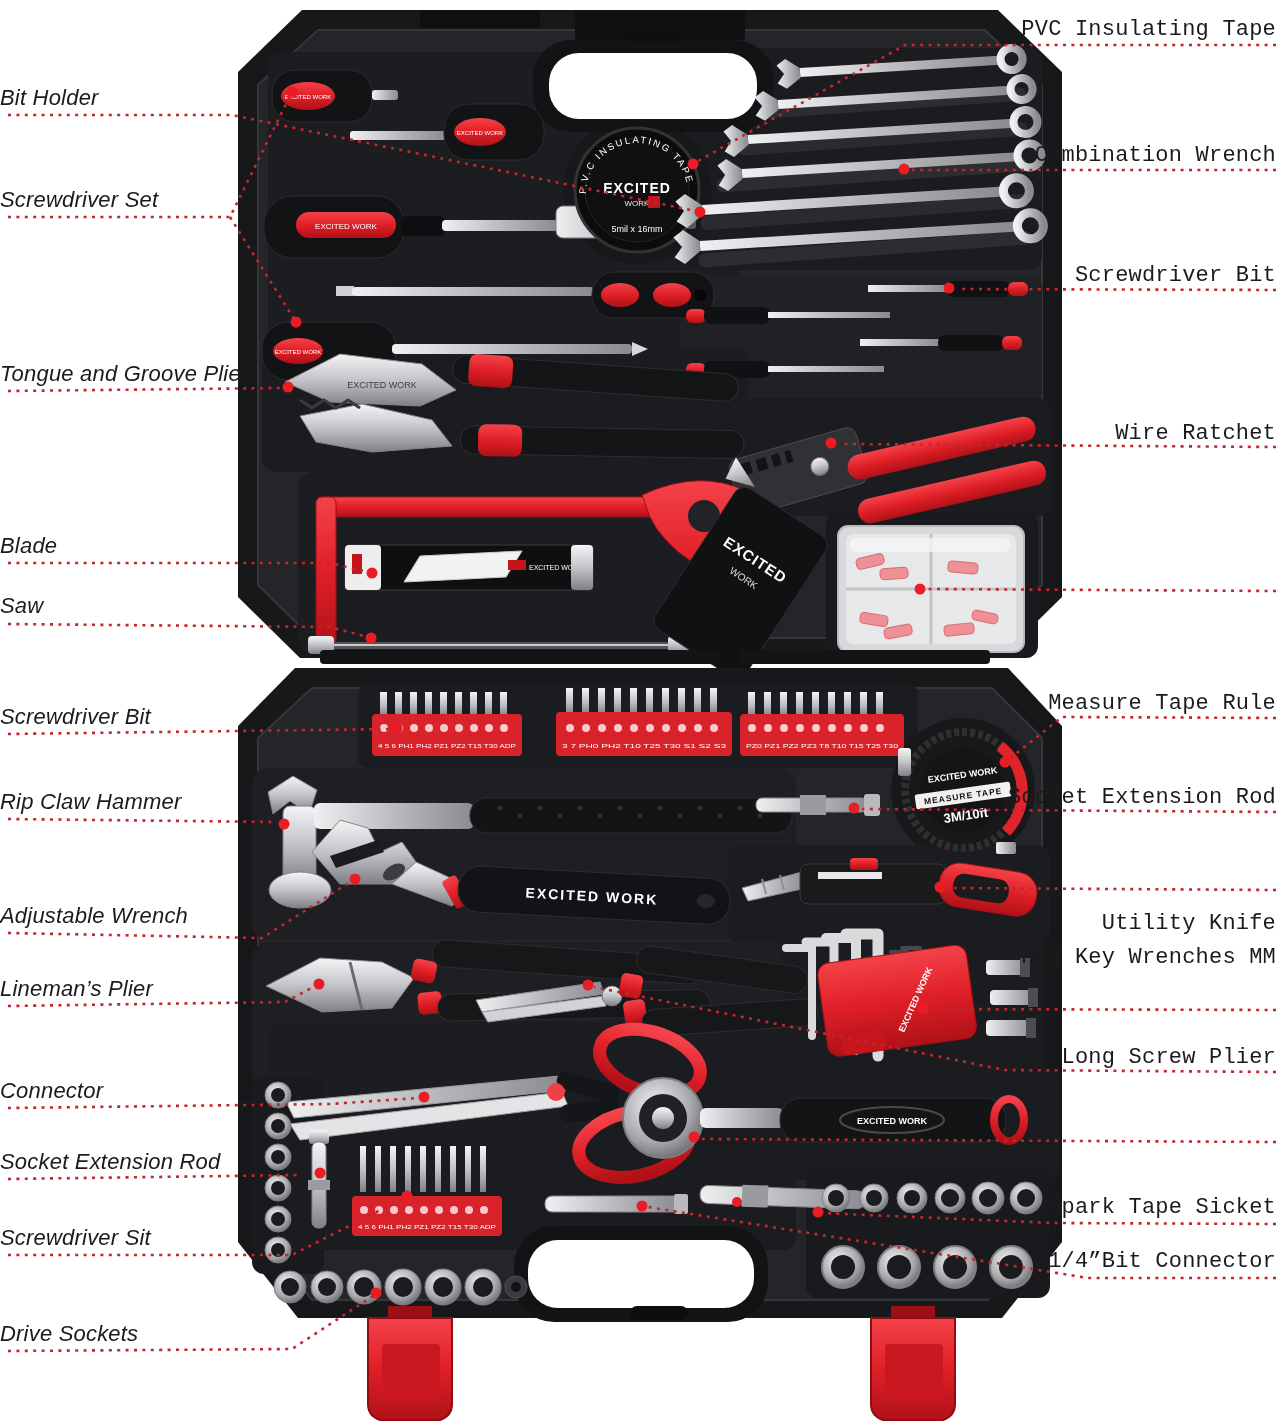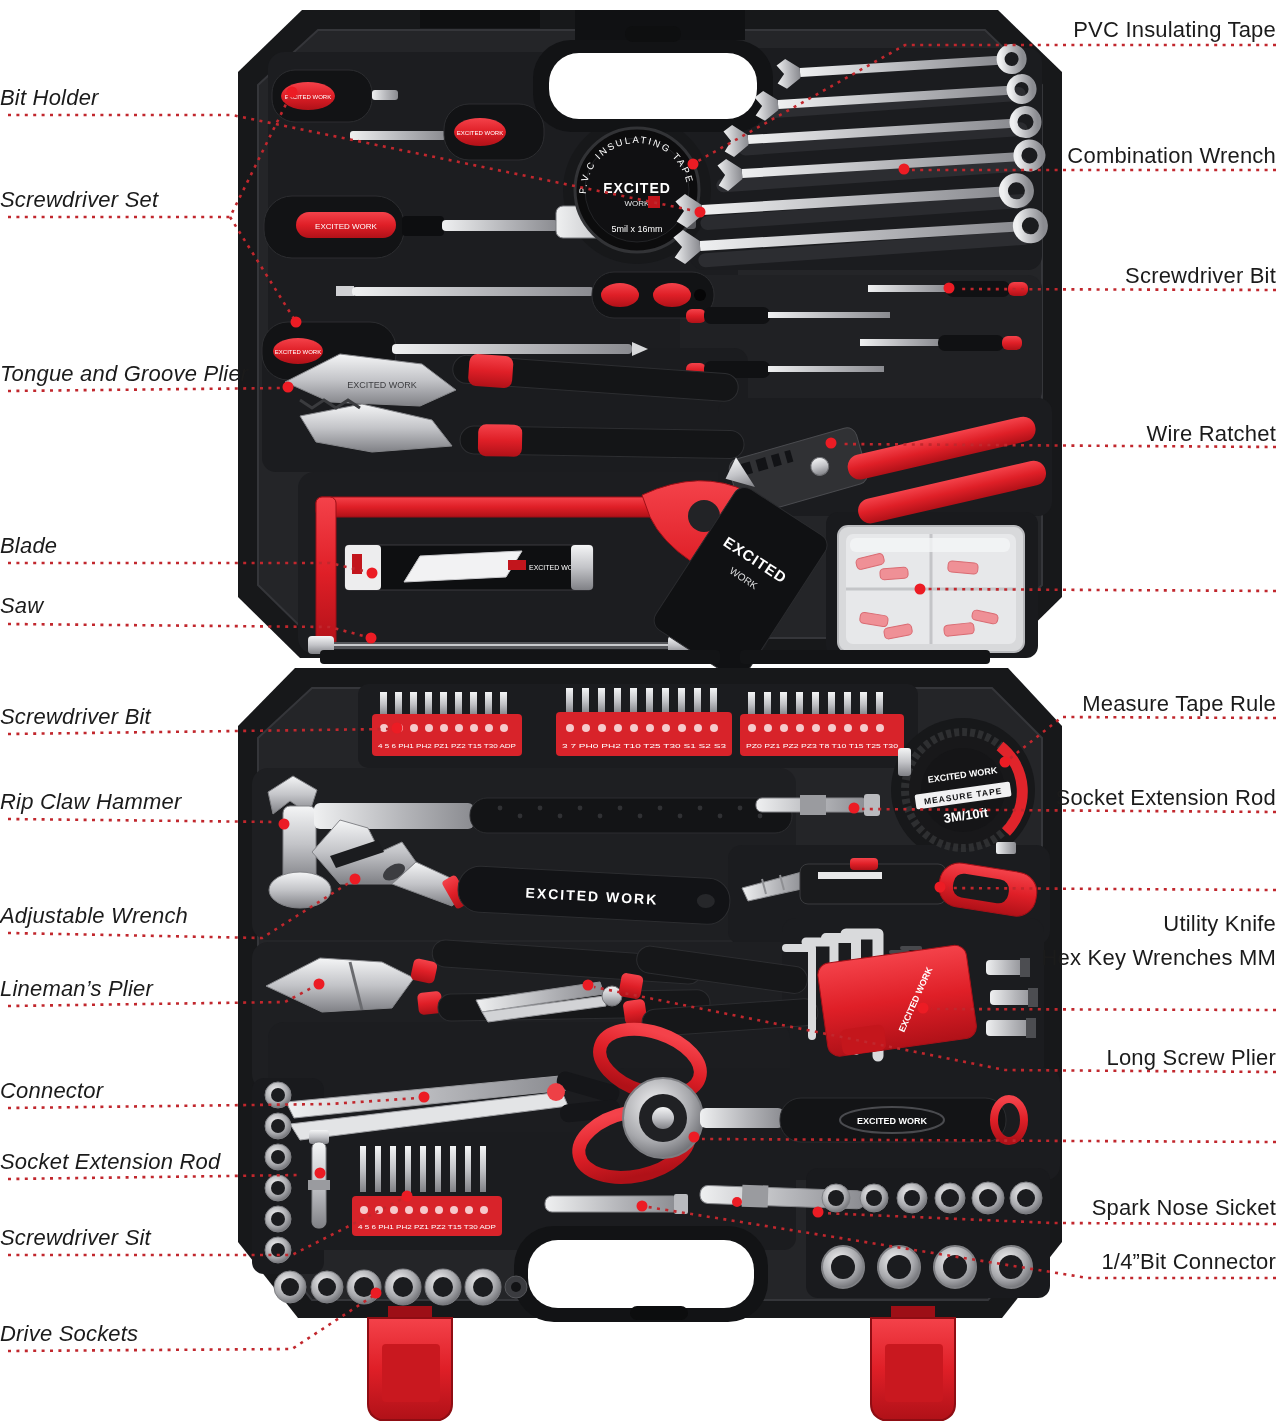--- a/index.html
+++ b/index.html
@@ -1,21 +1,21 @@
 <!DOCTYPE html>
 <html><head>
 <meta charset="utf-8">
 <style>
   html,body{margin:0;padding:0;background:#ffffff;}
   .stage{position:relative;width:1284px;height:1428px;background:#ffffff;overflow:hidden;
          font-family:"Liberation Sans",sans-serif;}
   .scene{position:absolute;left:0;top:0;width:1284px;height:1428px;}
   .label{position:absolute;font-size:22px;line-height:28px;color:#1b1b1b;white-space:pre-line;
          letter-spacing:.2px;}
-  .label.right{text-align:center;right:8px;}
+  .label.right{text-align:center;right:8px;font-family:Liberation Mono, monospace;}
   .label.left{left:0;font-style:italic;}
   
   .leader{fill:none;stroke:#c1272d;stroke-width:2.6;stroke-dasharray:3 5.4;}
   .ldot{fill:#ec1c24;}
   .t{font-family:"Liberation Sans",sans-serif;}
   .wht{fill:#ffffff;}
   .tinarc{fill:#ffffff;font-size:9.5px;letter-spacing:2px;}
   .tiny{font-size:6px;}
 </style>
 </head>
@@ -666,16 +666,16 @@
 
 <div class="label right" style="top:16px"><span>PVC Insulating Tape</span></div>
 <div class="label right" style="top:142px"><span>Combination Wrench</span></div>
 <div class="label right" style="top:262px"><span>Screwdriver Bit</span></div>
 <div class="label right" style="top:420px"><span>Wire Ratchet</span></div>
 <div class="label right" style="top:690px"><span>Measure Tape Rule</span></div>
 <div class="label right" style="top:784px"><span>Socket Extension Rod</span></div>
 <div class="label right" style="top:910px"><span>Utility Knife</span></div>
 <div class="label right" style="top:944px"><span>Hex Key Wrenches MM</span></div>
 <div class="label right" style="top:1044px"><span>Long Screw Plier</span></div>
-<div class="label right" style="top:1194px"><span>Spark Nose Sicket</span></div>
+<div class="label right" style="top:1194px"><span>Spark Tape Sicket</span></div>
 <div class="label right" style="top:1248px"><span>1/4”Bit Connector</span></div>
 
 </div>
 
 </body></html>

